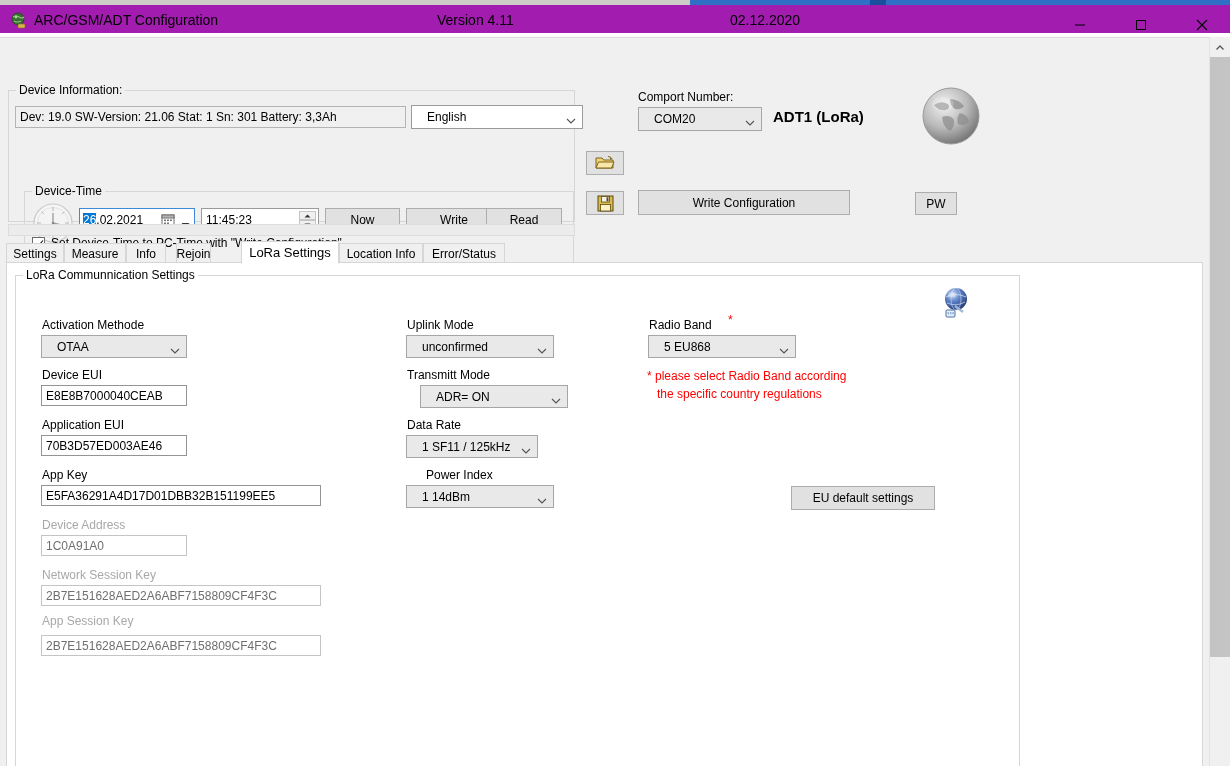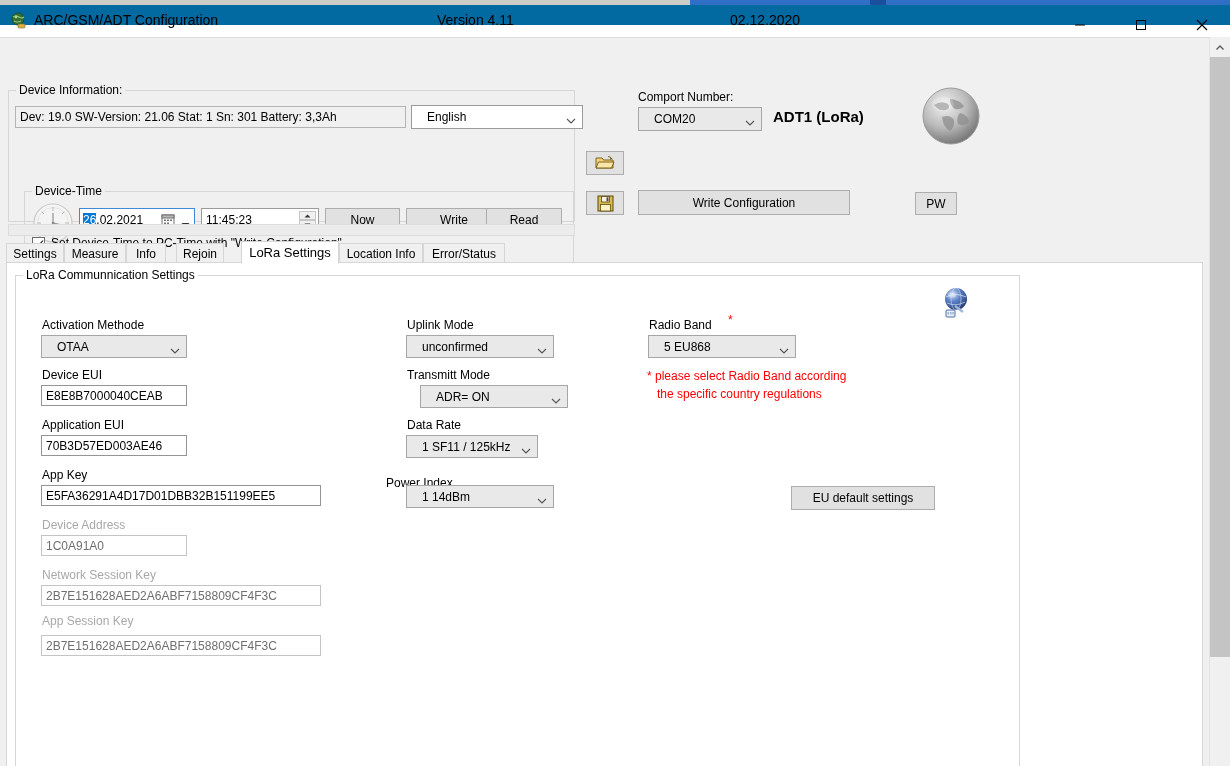--- a/index.html
+++ b/index.html
@@ -23,22 +23,22 @@
     position: absolute; left: 690px; top: 0; width: 540px; height: 5px;
     background: #2f6fc5;
   }
   .top-strip-right .seg2 {
     position: absolute; left: 180px; top: 0; width: 16px; height: 5px;
     background: #1a4f9e;
   }
 
   
   .titlebar {
-    position: absolute; left: 0; top: 5px; width: 1230px; height: 20px;
-    background: #0369a1;
+    position: absolute; left: 0; top: 5px; width: 1230px; height: 28px;
+    background: #a21caf;
   }
   .titlebar .app-icon {
     position: absolute; left: 10px; top: 7px; width: 18px; height: 18px;
   }
   .titlebar .title-text {
     position: absolute; left: 34px; top: 7px;
     font-size: 14px; color: #000; white-space: nowrap;
   }
   .titlebar .version-text {
     position: absolute; left: 437px; top: 7px;
@@ -442,21 +442,21 @@
       </div>
 
       <div class="btn" id="btn-write-config">Write Configuration</div>
       <div class="btn" id="btn-pw">PW</div>
     </div>
 
     <div class="tabbar" id="tabbar">
         <div class="tab" style="left: 6px; width: 58px;">Settings</div>
         <div class="tab" style="left: 64px; width: 62px;">Measure</div>
         <div class="tab" style="left: 126px; width: 40px;">Info</div>
-        <div class="tab" style="left: 176px; width: 48px;">Rejoin</div>
+        <div class="tab" style="left: 176px; width: 35px;">Rejoin</div>
         <div class="tab active" style="left: 241px; width: 98px;">LoRa Settings</div>
         <div class="tab" style="left: 339px; width: 84px;">Location Info</div>
         <div class="tab" style="left: 423px; width: 82px;">Error/Status</div>
       </div>
 
     <div class="tabpage">
 
       <div class="groupbox" id="gb-lora">
         <span class="gb-title">LoRa Communnication Settings</span>
 
@@ -533,21 +533,21 @@
         <span class="field-label" style="left:391px; top:142px;">Data Rate</span>
         <div class="combo gray" style="position:absolute; left:390px; top:159px; width:132px; height:23px;">
           <span>1  SF11 / 125kHz</span>
           <span class="caret">
             <svg width="10" height="7" viewBox="0 0 10 7">
                 <path d="M1 1.5 L5 5.5 L9 1.5" fill="none" stroke="#555" stroke-width="1.1"></path>
               </svg>
           </span>
         </div>
 
-        <span class="field-label" style="left:370px; top:192px;margin-top:8px;">Power Index</span>
+        <span class="field-label" style="left:410px; top:192px;">Power Index</span>
         <div class="combo gray" style="position:absolute; left:390px; top:209px; width:148px; height:23px;">
           <span>1  14dBm</span>
           <span class="caret">
             <svg width="10" height="7" viewBox="0 0 10 7">
                 <path d="M1 1.5 L5 5.5 L9 1.5" fill="none" stroke="#555" stroke-width="1.1"></path>
               </svg>
           </span>
         </div>
 
         <span class="field-label" style="left:633px; top:42px;">Radio Band</span>

